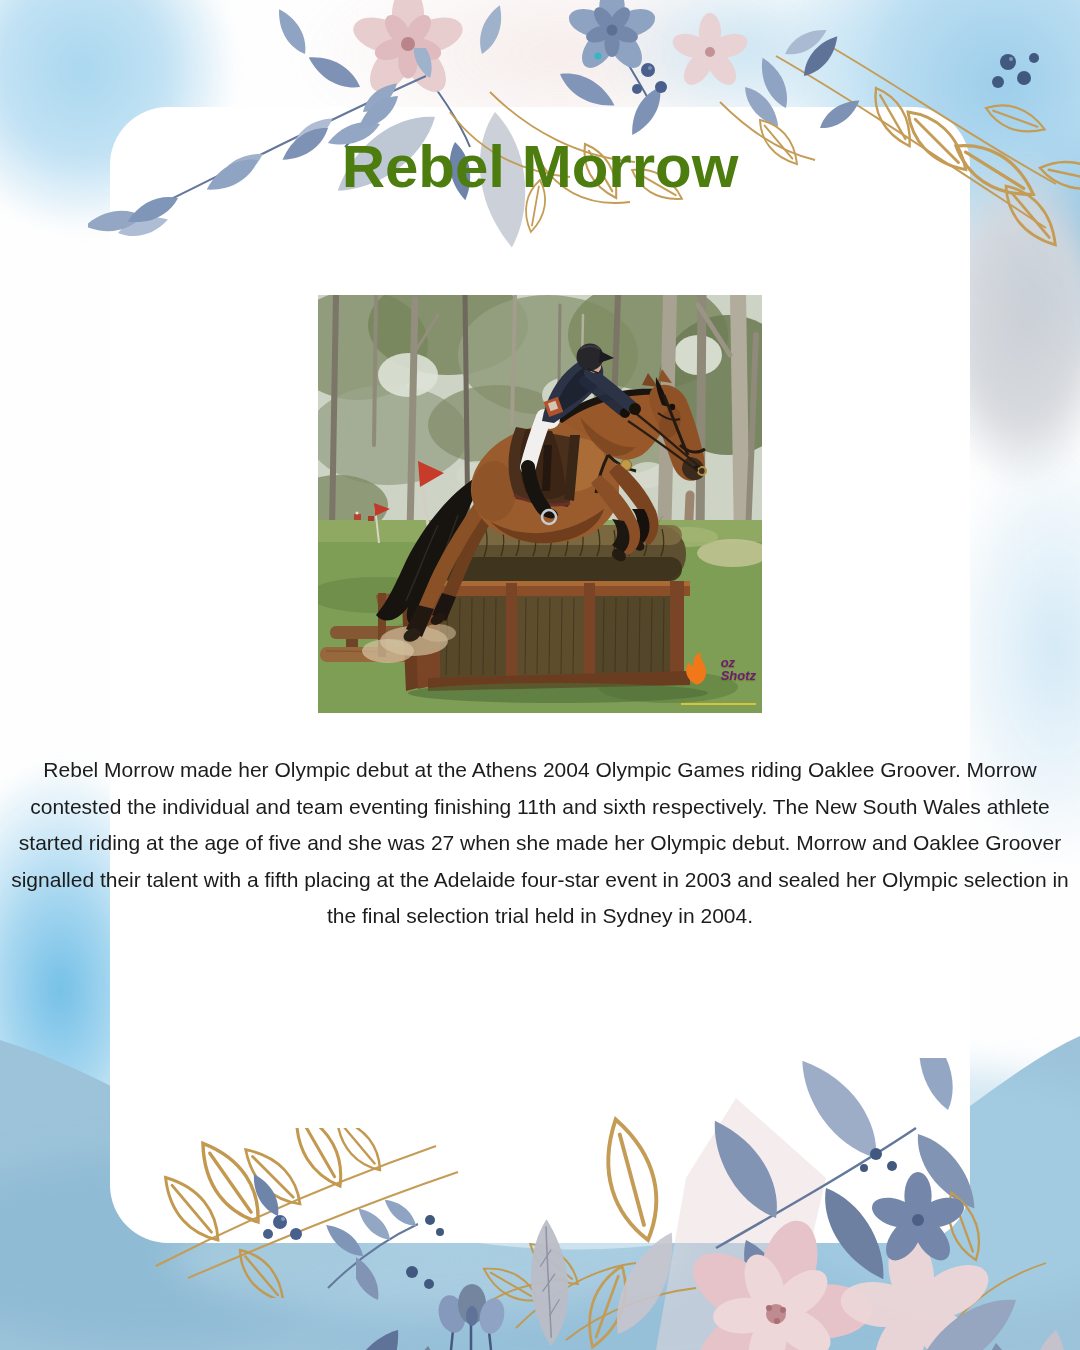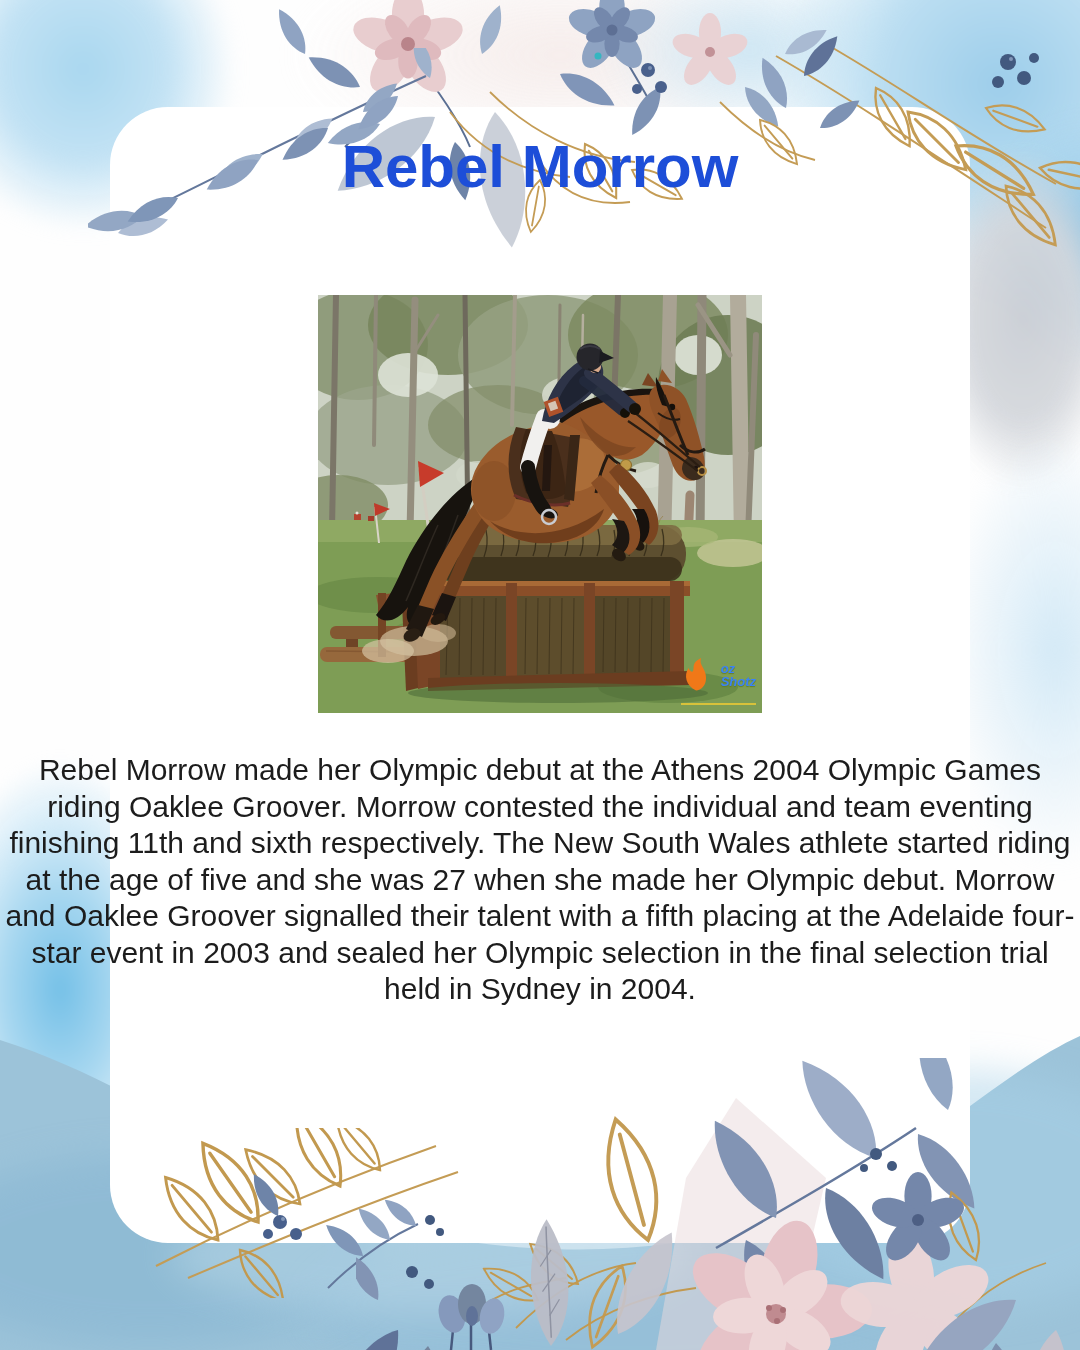--- a/index.html
+++ b/index.html
@@ -40,37 +40,37 @@
   }
   .deco{position:absolute;z-index:2;pointer-events:none;}
   .deco-top{left:240px;top:-8px;width:600px;height:260px;}
   .deco-tl{left:88px;top:48px;width:360px;height:200px;}
   .deco-tr{left:756px;top:16px;width:324px;height:240px;}
   .deco-bl{left:128px;top:1128px;width:340px;height:170px;}
   .deco-br{left:356px;top:1058px;width:724px;height:292px;}
   .title{
     position:absolute;top:126px;left:0;width:1080px;z-index:3;
     text-align:center;font-weight:700;font-size:60px;line-height:82px;
-    color:#1d4ed8;letter-spacing:0;
+    color:#4d7c0f;letter-spacing:0;
   }
   .photo{
     position:absolute;left:318px;top:295px;width:444px;height:418px;z-index:3;margin:0;
   }
   .photo svg{display:block;width:100%;height:100%;}
   .watermark{
     position:absolute;right:6px;bottom:8px;z-index:4;
     display:flex;align-items:center;gap:10px;
     font-size:13px;font-weight:700;font-style:italic;
-    color:#3b82f6;text-shadow:0 1px 1px rgba(96,128,32,.9);
-    border-bottom:2px solid #d8c23a;padding-bottom:10px;line-height:1;
+    color:#701a75;text-shadow:0 1px 1px rgba(96,128,32,.9);
+    border-bottom:2px solid #d8c23a;padding-bottom:16px;line-height:1;
   }
   .bio{
     position:absolute;top:752px;left:50%;transform:translateX(-50%);
     width:1078px;margin:0;z-index:3;
-    font-size:30px;line-height:36.5px;text-align:center;color:#1c1c1c;
+    font-size:21px;line-height:36.5px;text-align:center;color:#1c1c1c;
   }
 </style>
 </head>
 <body>
 
 <svg width="0" height="0" style="position:absolute" aria-hidden="true">
   <defs>
     <g id="fl5">
       <ellipse cx="0" cy="-15" rx="8.5" ry="15"></ellipse>
       <ellipse cx="0" cy="-15" rx="8.5" ry="15" transform="rotate(72)"></ellipse>

